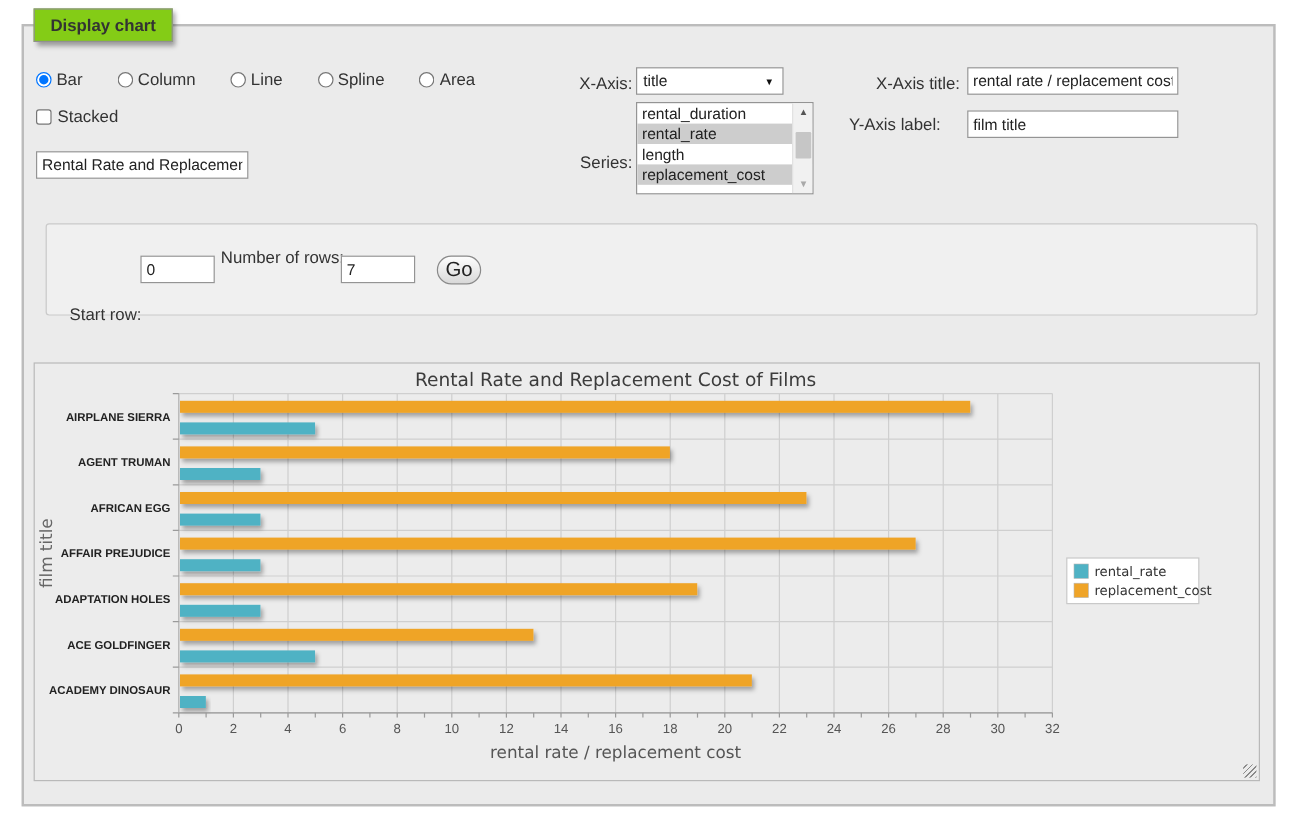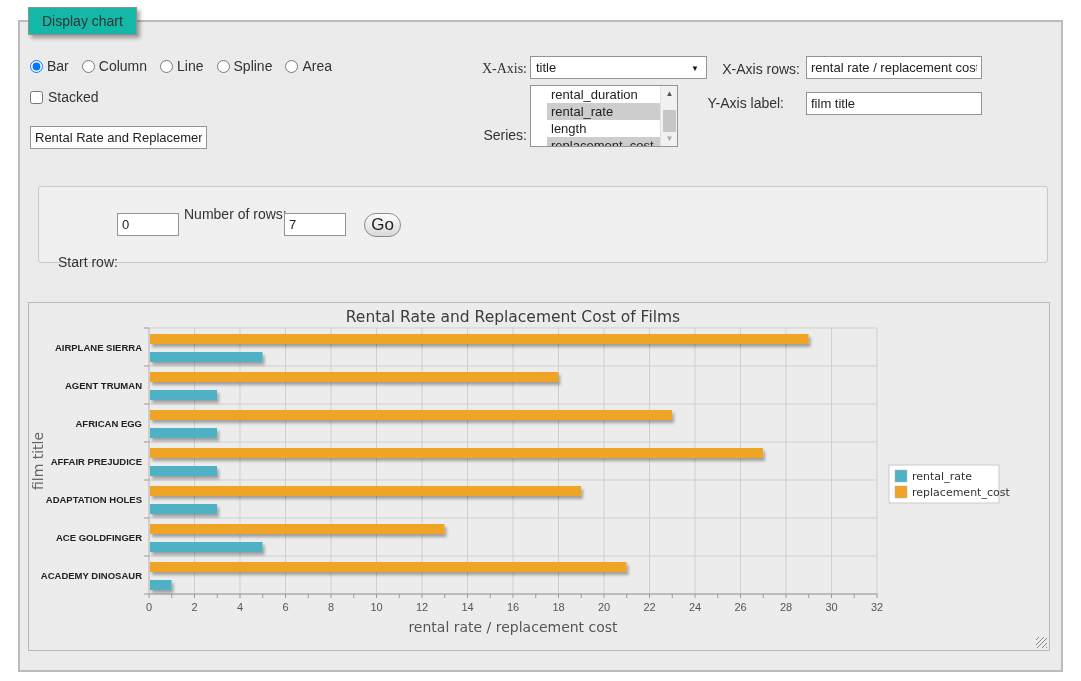--- a/index.html
+++ b/index.html
@@ -7,55 +7,55 @@
   body { font-family:"Liberation Sans", sans-serif; color:#333; }
   .page { position:relative; width:1081px; height:681px; background:#fff; overflow:hidden; }
 
   
   .fieldset-box {
     position:absolute; left:18px; top:20px; width:1045px; height:652px;
     background:#ebebeb; border:2px solid #bcbcbc;
   }
   .legend-box {
     position:absolute; left:28px; top:7px; z-index:5;
-    background:#14b8a6; border:1px solid #909090;
+    background:#84cc16; border:1px solid #909090;
     box-shadow:3px 3px 4px rgba(0,0,0,0.35);
-    padding:5px 13px; font-size:14px; font-weight:normal; color:#333;
+    padding:5px 13px; font-size:14px; font-weight:bold; color:#333;
   }
 
   label, .lbl { font-size:14px; color:#333; }
 
   
-  .radio-row { position:absolute; left:30px; top:58px; display:flex; align-items:center; gap:13px; }
+  .radio-row { position:absolute; left:30px; top:58px; display:flex; align-items:center; gap:29px; }
   .radio-item { display:flex; align-items:center; gap:4px; font-size:14px; }
   input[type=radio], input[type=checkbox] { margin:0; }
   .stacked-row { position:absolute; left:30px; top:89px; display:flex; align-items:center; gap:5px; font-size:14px; }
 
   .text-input {
     border:1px solid #949494; background:#fff; font-family:"Liberation Sans",sans-serif;
     font-size:13px; color:#222; padding:1px 4px; height:23px;
   }
   #chart-title-input { position:absolute; left:30px; top:126px; width:177px; }
 
   .lbl-right { position:absolute; text-align:right; }
-  #xaxis-lbl   { left:430px; top:61px;  width:97px;font-family:Liberation Serif, serif; }
+  #xaxis-lbl   { left:430px; top:61px;  width:97px; }
   #series-lbl  { left:430px; top:127px; width:97px; }
   #xaxislabel-lbl { left:690px; top:61px; width:110px; }
   #yaxislabel-lbl { left:674px; top:95px; width:110px; }
 
   .select-box {
-    position:absolute; left:530px; top:56px; width:177px; height:23px;
+    position:absolute; left:530px; top:56px; width:123px; height:23px;
     background:#fff; border:1px solid #949494; font-size:13px; color:#222;
     display:flex; align-items:center; padding-left:5px; cursor:default;
   }
   .select-arrow { position:absolute; right:7px; top:7px; font-size:8px; color:#111; }
 
   .multiselect {
-    position:absolute; left:530px; top:85px; width:148px; height:62px;
-    background:#fff; border:1px solid #949494; overflow:hidden;padding-left:16px;
+    position:absolute; left:530px; top:85px; width:148px; height:77px;
+    background:#fff; border:1px solid #949494; overflow:hidden;
   }
   .ms-item { font-size:13px; color:#222; height:17px; line-height:17px; padding-left:4px; white-space:nowrap; }
   .ms-item.selected { background:#cdcdcd; }
   .ms-scrollbar {
     position:absolute; right:0; top:0; width:17px; height:100%;
     background:#f1f1f1; border-left:1px solid #e2e2e2;
   }
   .sb-btn { height:15px; width:17px; display:flex; align-items:center; justify-content:center; font-size:8px; color:#555; }
   .sb-btn.down { position:absolute; bottom:0; color:#a9a9a9; }
   .sb-thumb { position:absolute; left:2px; top:24px; width:13px; height:22px; background:#c6c6c6; border-radius:1px; }
@@ -141,21 +141,21 @@
     <div class="ms-item selected">rental_rate</div>
     <div class="ms-item">length</div>
     <div class="ms-item selected">replacement_cost</div>
     <div class="ms-scrollbar">
       <div class="sb-btn up">▲</div>
       <div class="sb-thumb"></div>
       <div class="sb-btn down">▼</div>
     </div>
   </div>
 
-  <div class="lbl lbl-right" id="xaxislabel-lbl">X-Axis rows:</div>
+  <div class="lbl lbl-right" id="xaxislabel-lbl">X-Axis title:</div>
   <input class="text-input" id="xaxis-label-input" value="rental rate / replacement cost" style="">
   <div class="lbl lbl-right" id="yaxislabel-lbl">Y-Axis label:</div>
   <input class="text-input" id="yaxis-label-input" value="film title" style="">
 
   <div class="rows-panel">
     <span class="lbl" id="startrow-lbl">Start row:</span>
     <input class="text-input" id="startrow-input" value="0" style="">
     <span class="lbl" id="numrows-lbl">Number of rows:</span>
     <input class="text-input" id="numrows-input" value="7" style="">
     <div class="go-button">Go</div>

